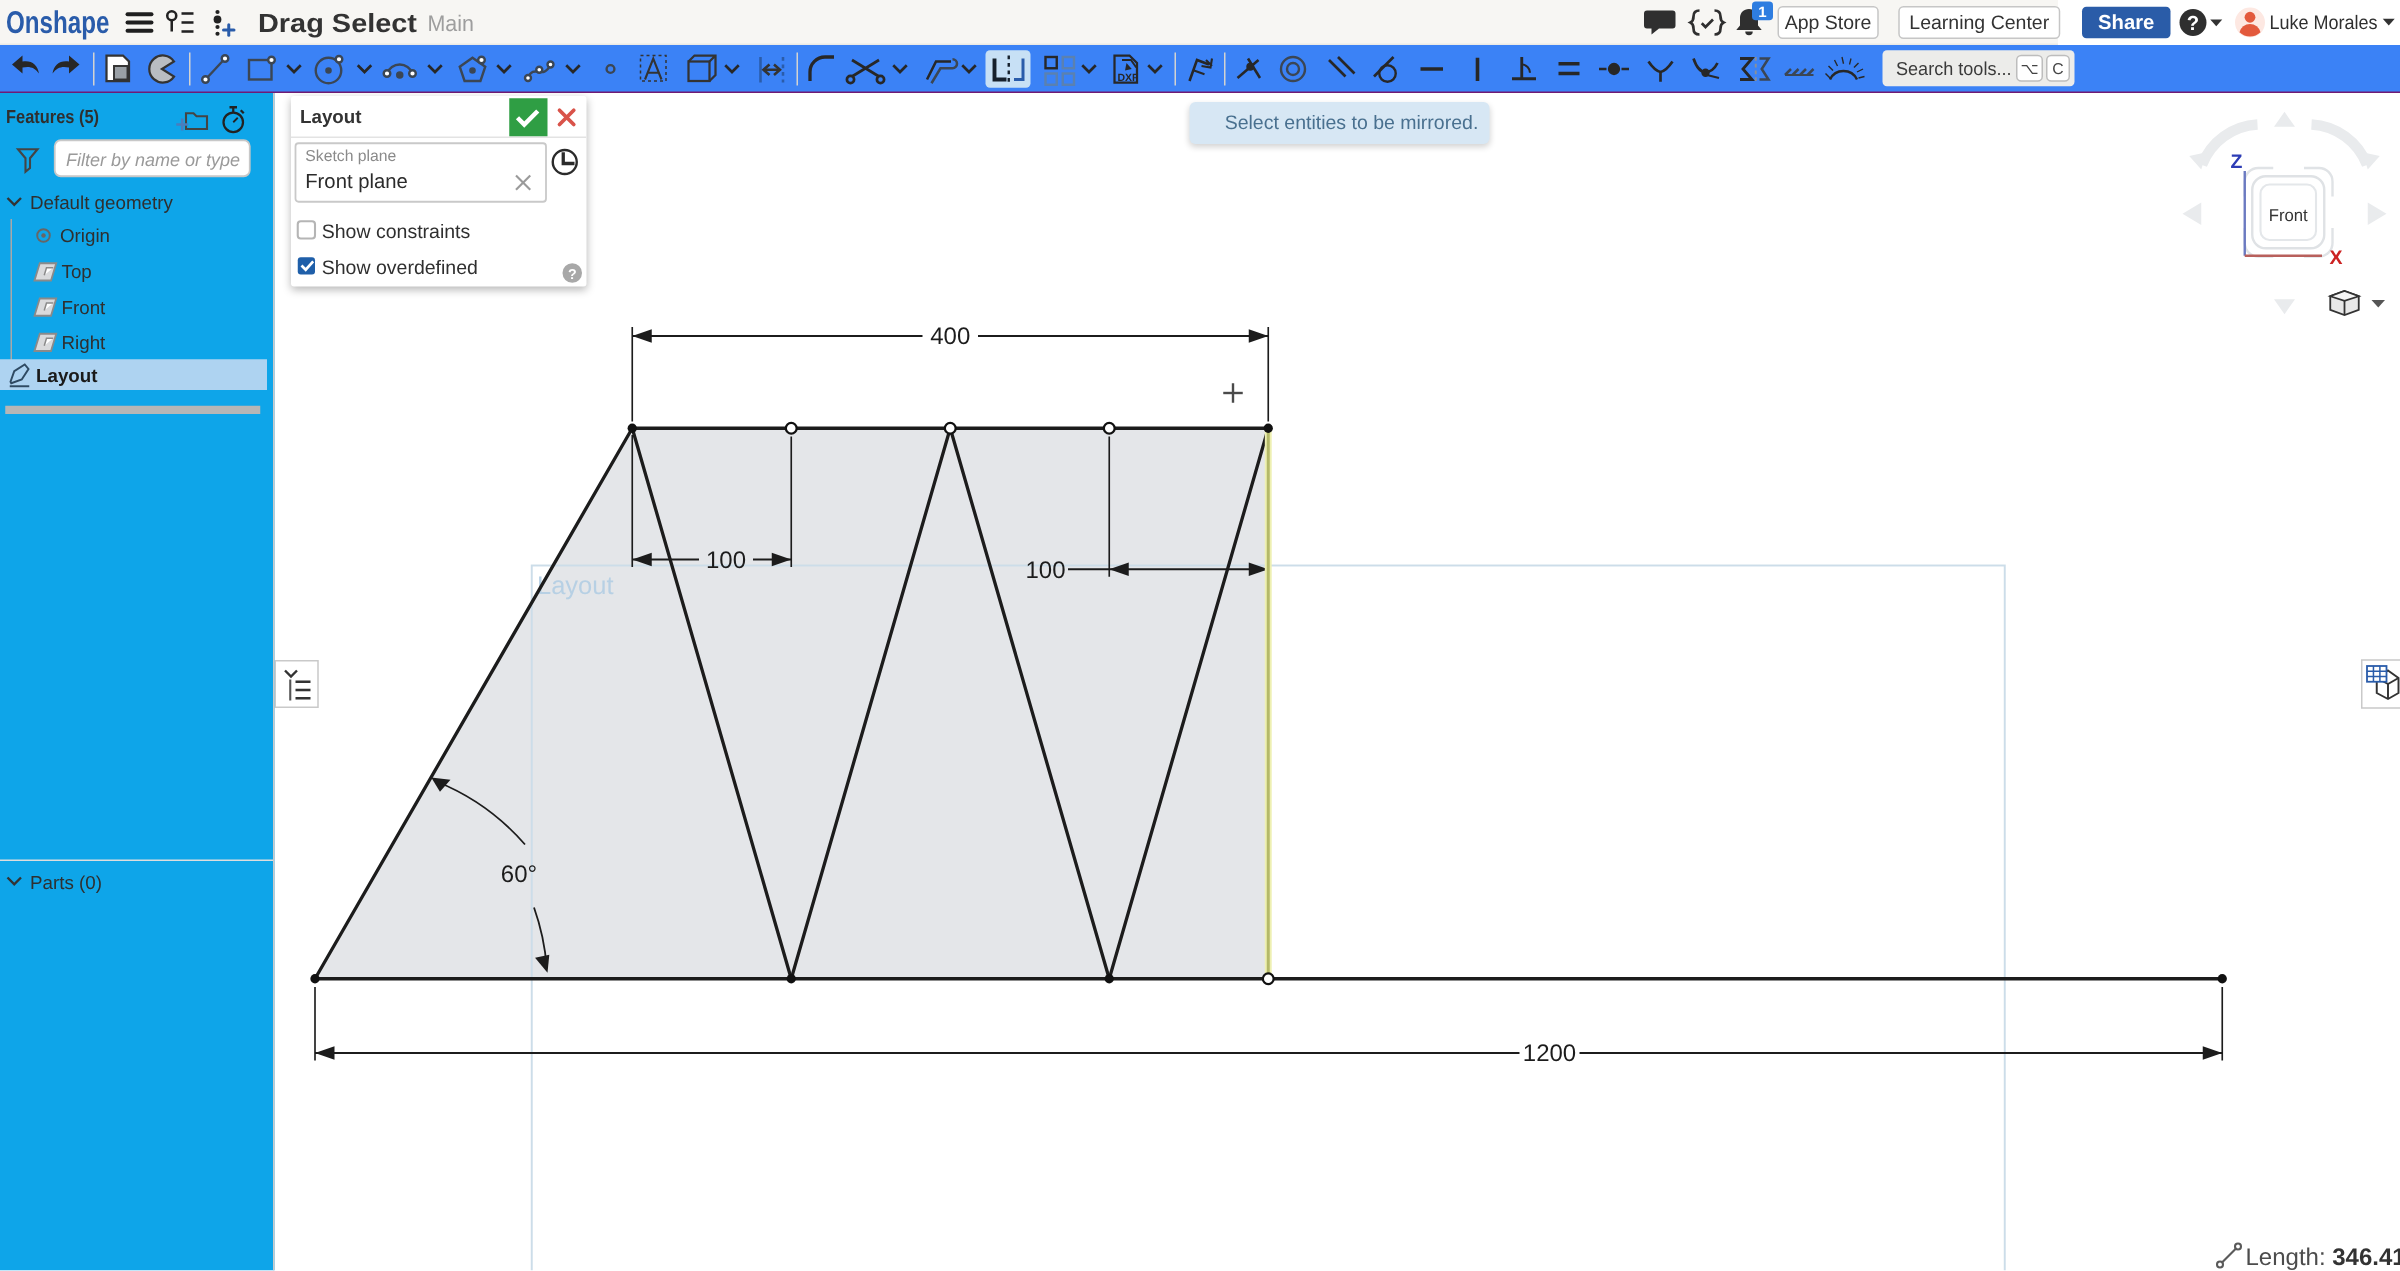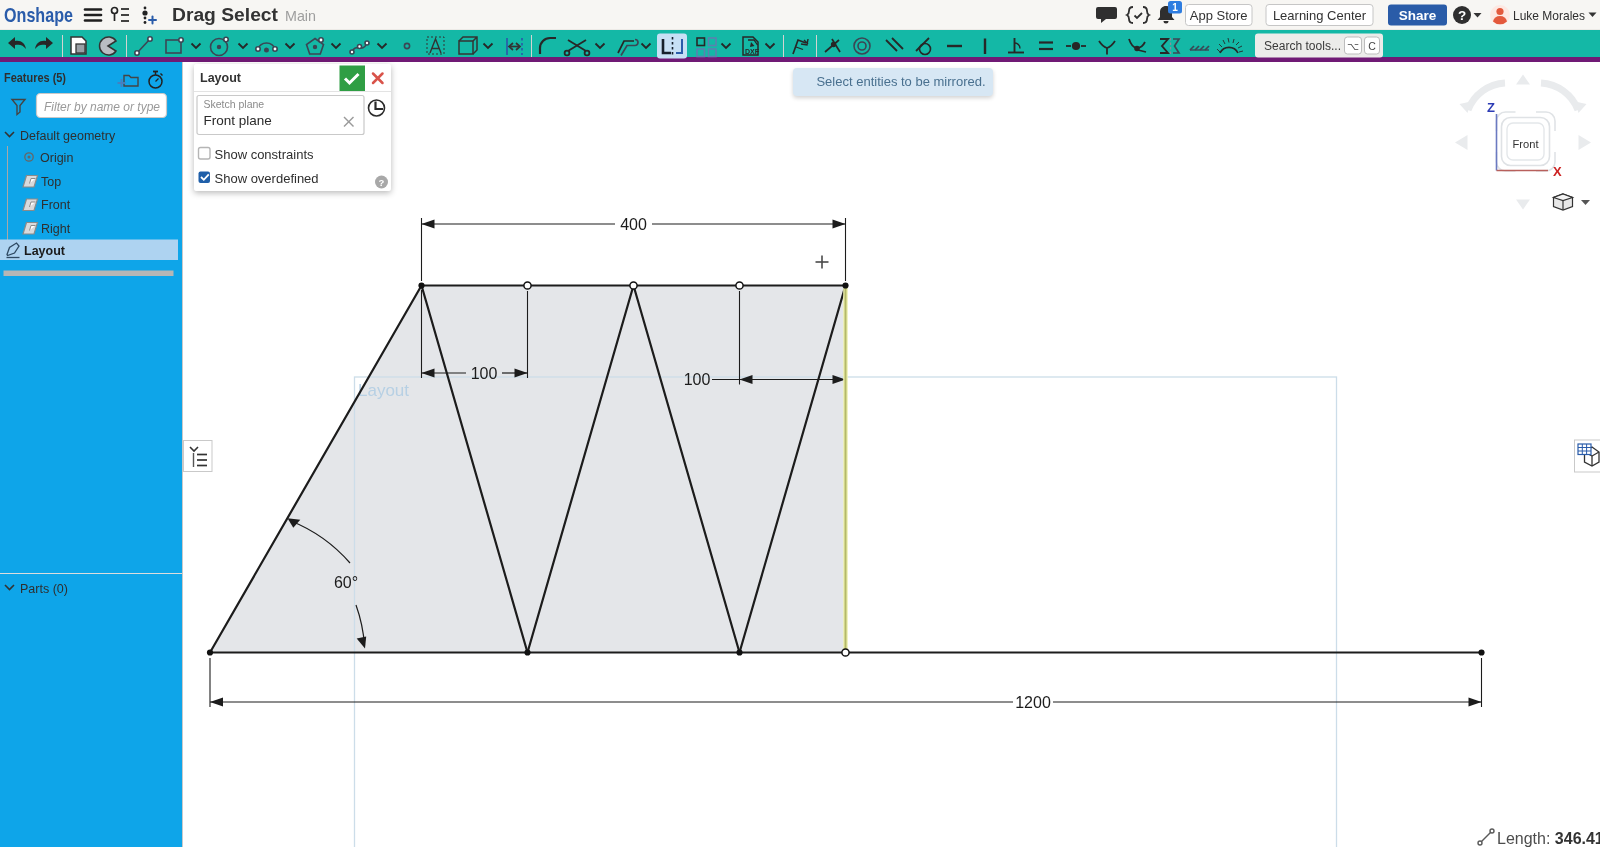--- a/index.html
+++ b/index.html
@@ -1,20 +1,20 @@
 <!DOCTYPE html>
 <html><head>
 <meta charset="utf-8">
 <style>
   * { margin:0; padding:0; box-sizing:border-box; }
   html,body { width:1600px; height:847px; overflow:hidden; font-family:"Liberation Sans", sans-serif; background:#fff; }
   #app { position:relative; width:1600px; height:847px; }
   .abs { position:absolute; }
-  #topbar { left:0; top:0; width:1600px; height:30px; background:#f7f6f3; border-bottom:1px solid #eceae6; }
-  #toolbar { left:0; top:30px; width:1600px; height:32px; background:#14b8a6; border-bottom:5px solid #701a75; }
+  #topbar { left:0; top:0; width:1372px; height:30px; background:#f7f6f3; border-bottom:1px solid #eceae6; }
+  #toolbar { left:0; top:30px; width:1600px; height:32px; background:#3b82f6; border-bottom:1px solid #701a75; }
   #canvas { left:0; top:62px; width:1600px; height:785px; background:#fff; }
   #leftpanel { left:0; top:62px; width:183px; height:785px; background:#0ea5e9; border-right:1px solid #c9c9c9; }
   #dialog { left:194px; top:64px; width:197px; height:127px; background:#fff; box-shadow:0 2px 6px rgba(0,0,0,.28); border-radius:2px; }
   #tooltip { left:793px; top:68px; width:200px; height:28px; background:#d7e7f4; border-radius:4px; box-shadow:0 2px 4px rgba(0,0,0,.18);
              color:#49708f; font-size:13px; line-height:28px; text-align:center;padding-left:16px; }
   #status { left:1497px; top:830px; font-size:16px; color:#4c4c4c; white-space:nowrap; }
   #status b { color:#333; }
 </style>
 </head>
 <body>

